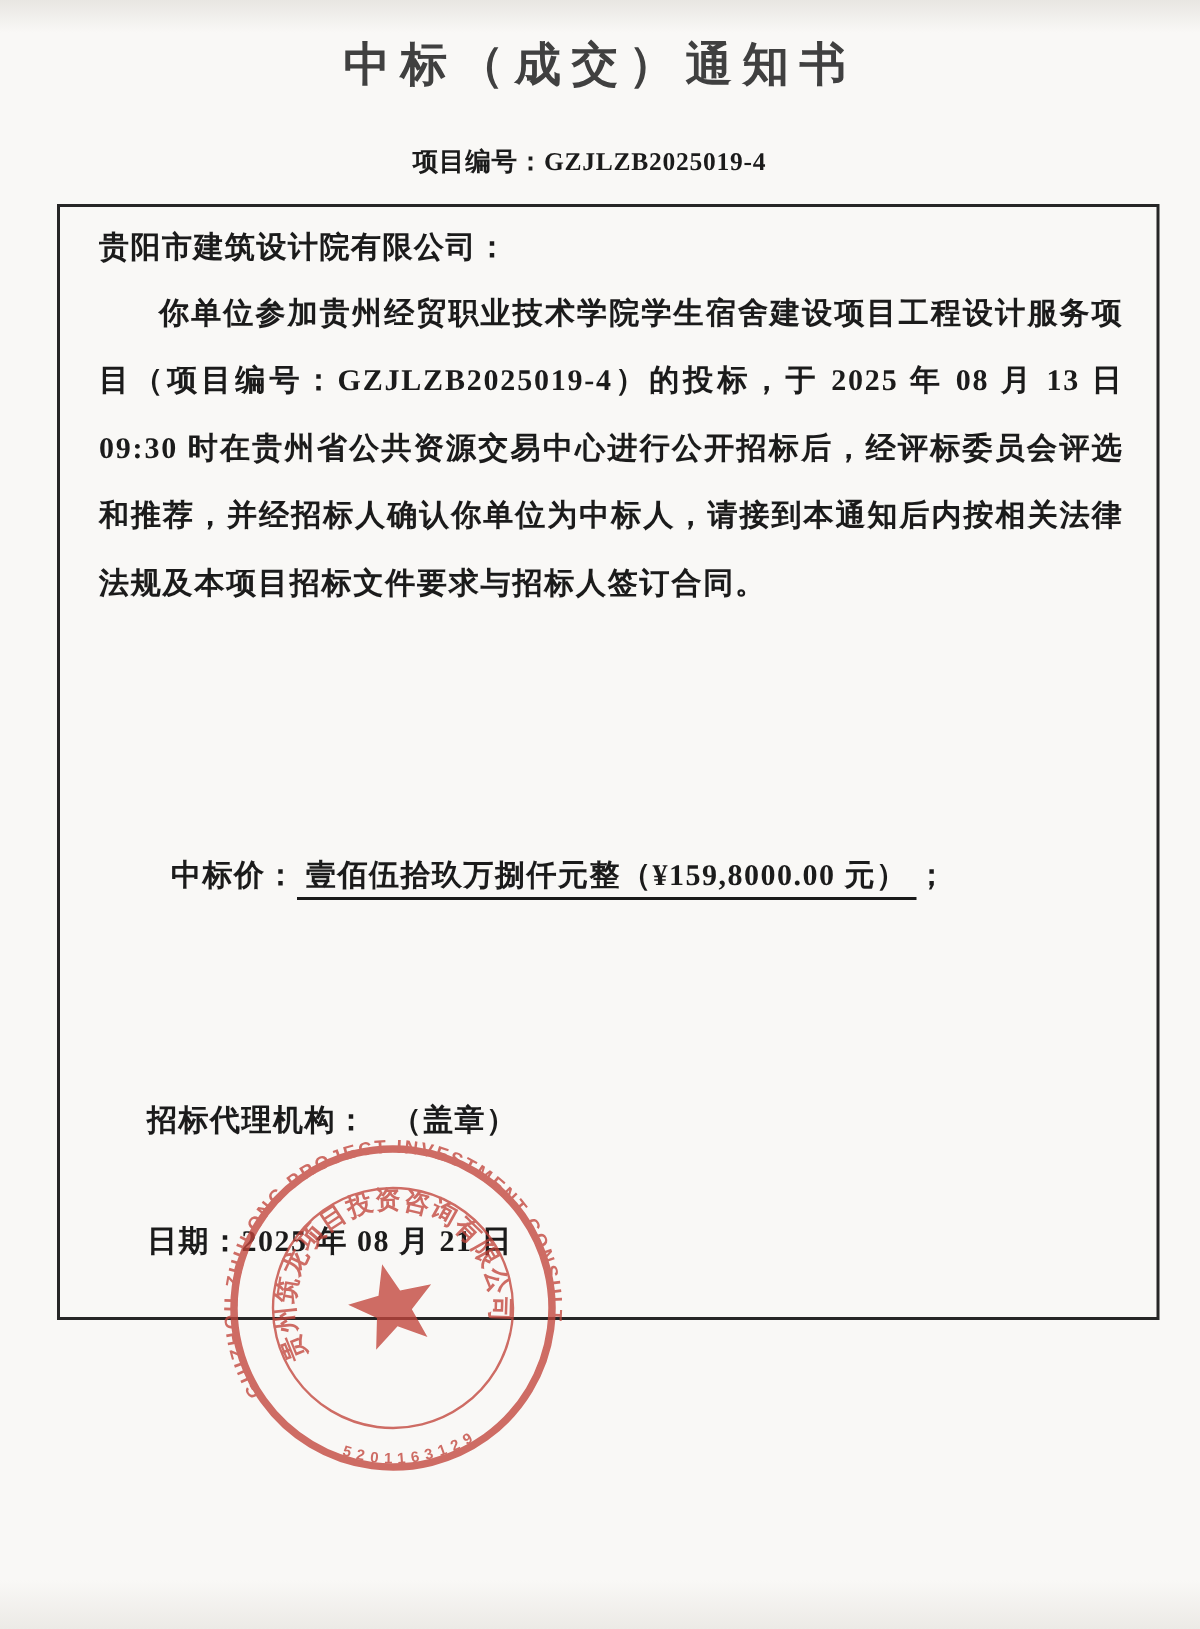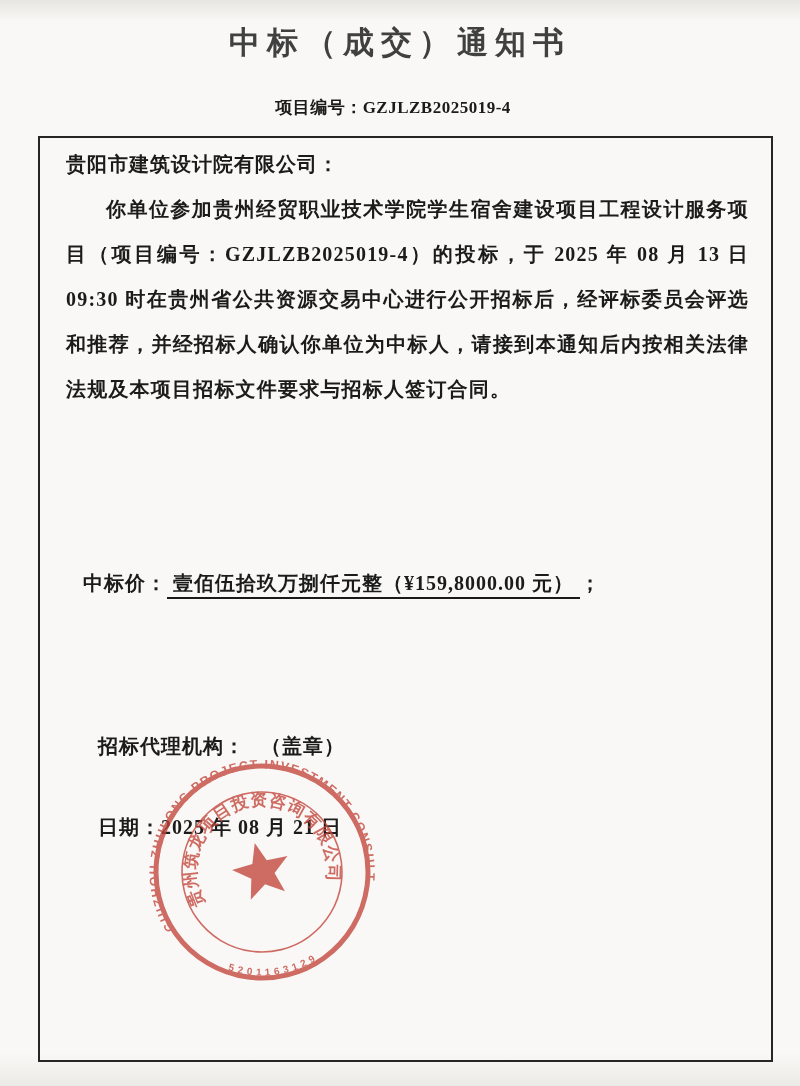--- a/index.html
+++ b/index.html
@@ -27,21 +27,21 @@
     margin-top: 32px;
     font-size: 17px;
     font-weight: 700;
     letter-spacing: 0.5px;
   }
   .doc-box {
     position: absolute;
     left: 38px;
     top: 136px;
     width: 735px;
-    height: 926px;
+    height: 744px;
     border: 2px solid #262626;
     padding: 13px 22px 0 26px;
     background: transparent;
   }
   .addressee {
     font-size: 20px;
     font-weight: 700;
     letter-spacing: 1px;
   }
   .body-paragraph {
@@ -52,21 +52,21 @@
     text-indent: 2em;
     text-align: justify;
     letter-spacing: 1.2px;
   }
   .field-line {
     font-size: 20px;
     font-weight: 700;
     letter-spacing: 1px;
     white-space: nowrap;
   }
-  .price-line    { margin-top: 158px; margin-left: 17px; }
+  .price-line    { margin-top: 158px; margin-left: 48px; }
   .duration-line { margin-top: 27px;  margin-left: 32px; }
   .agency-line   { margin-top: 136px; margin-left: 32px; }
   .date-line     { margin-top: 54px;  margin-left: 32px; }
   .u {
     border-bottom: 2.5px solid #1a1a1a;
     padding: 0 6px 3px 6px;
   }
   .seal-note { margin-left: 16px; }
   .stamp-wrap {
     position: absolute;

